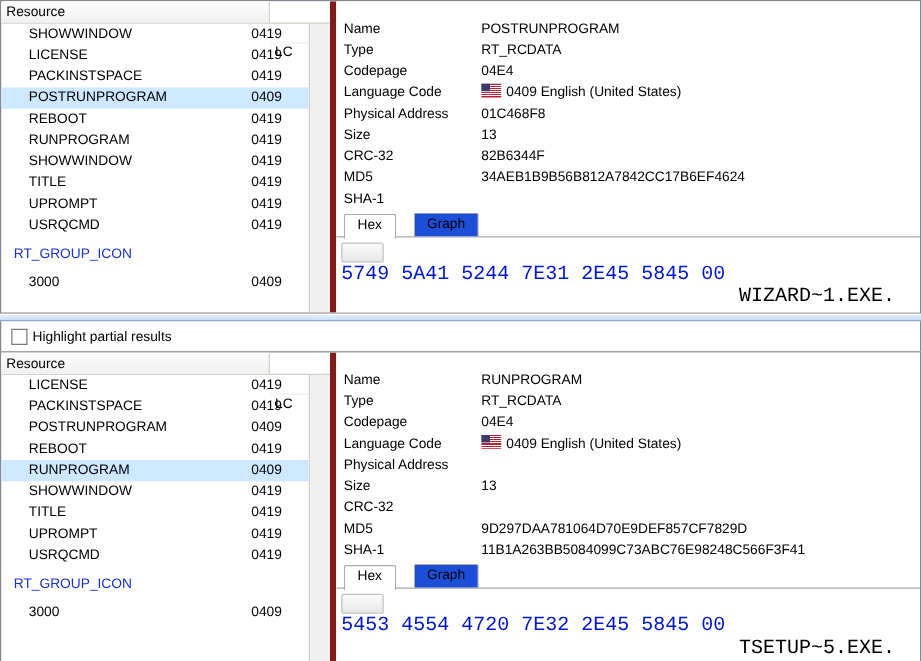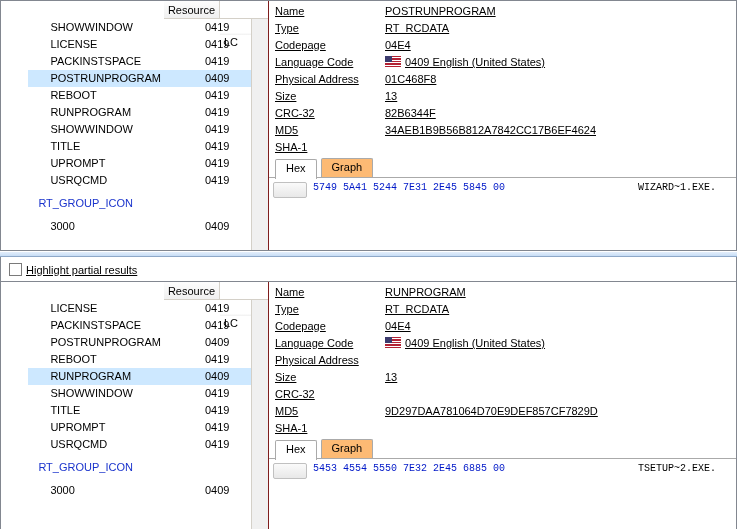--- a/index.html
+++ b/index.html
@@ -14,25 +14,24 @@
   }
   .pane {
     border: 1px solid #828790;
     background: #fff;
     display: flex;
     flex-direction: row;
     overflow: hidden;
   }
   .left-col {
     width: 268px;
-    border-right: 1px solid #7f1d1d;
+    border-right: 5px solid #7f1d1d;
     display: flex;
     flex-direction: column;
     overflow: hidden;
-    align-items: flex-end;
   }
   .tree-header {
     display: flex;
     background: #fff;
     border-bottom: 1px solid #d4d0c8;
     height: 18px;
     line-height: 16px;
   }
   .th-res {
     flex: 1;
@@ -72,22 +71,21 @@
   .group-link { color: #1a33cc; padding-left: 10px; }
   .selected { background: #cde8ff; }
   .right-col {
     flex: 1;
     display: flex;
     flex-direction: column;
     overflow: hidden;
     background: #fff;
   }
   .prop-table {
-    padding: 2px 0 0 6px;
-    text-decoration: underline;
+    padding: 14px 0 0 6px;
   }
   .prow {
     display: flex;
     height: 17px;
     line-height: 17px;
   }
   .pkey {
     width: 110px;
     color: #000;
   }
@@ -114,43 +112,44 @@
     position: absolute;
     left: 0; top: 0;
     width: 7px; height: 6px;
     background: #3c3b6e;
   }
   .tabs {
     display: flex;
     padding: 2px 0 0 6px;
     border-bottom: 1px solid #aaa;
     height: 22px;
-    gap: 4px;
+    gap: 14px;
   }
   .tab {
     border: 1px solid #aaa;
     border-bottom: none;
     border-radius: 2px 2px 0 0;
     padding: 2px 10px 0 10px;
-    background: #fdba74;
+    background: #1d4ed8;
     height: 19px;
   }
   .tab.active {
     background: #fff;
     position: relative;
     top: 1px;
     height: 20px;
   }
   .hex-line {
     display: flex;
     font-family: "Courier New", monospace;
-    font-size: 10px;
+    font-size: 16px;
     padding: 4px 0 4px 4px;
     overflow: hidden;
     white-space: nowrap;
+    flex-direction: column;
   }
   .hex-badge {
     display: inline-block;
     width: 34px;
     height: 16px;
     border: 1px solid #c0c0c0;
     background: linear-gradient(#fafafa,#e8e8e8);
     border-radius: 2px;
     margin-right: 6px;
     color: #ccc;
@@ -295,21 +294,21 @@
     <div class="hex-line">
       <span class="hex-badge"></span>
       <span class="hex-bytes">5749 5A41 5244 7E31 2E45 5845 00</span>
       <span class="hex-ascii">WIZARD~1.EXE.</span>
     </div>
   </div>
 </div>
 
 <div class="divider"></div>
 
-<div style="border:1px solid #828790;border-top:none;border-bottom:none;text-decoration:underline;">
+<div style="border:1px solid #828790;border-top:none;border-bottom:none;">
   <div class="checkbox-row">
     <span class="chk"></span>
     <span>Highlight partial results</span>
   </div>
 </div>
 
 <div id="pane2" class="pane">
   <div class="left-col">
     <div class="tree-header">
       <div class="th-res">Resource</div>
@@ -393,25 +392,26 @@
         </div>
       <div class="prow">
           <span class="pkey">CRC-32</span>
         </div>
       <div class="prow">
           <span class="pkey">MD5</span>
           <span class="pval">9D297DAA781064D70E9DEF857CF7829D</span>
         </div>
       <div class="prow">
           <span class="pkey">SHA-1</span>
+          <span class="pval">11B1A263BB5084099C73ABC76E98248C566F3F41</span>
         </div>
     </div>
     <div class="tabs">
       <div class="tab active">Hex</div>
       <div class="tab">Graph</div>
     </div>
     <div class="hex-line">
       <span class="hex-badge"></span>
-      <span class="hex-bytes">5453 4554 5550 7E32 2E45 6885 00</span>
-      <span class="hex-ascii">TSETUP~2.EXE.</span>
+      <span class="hex-bytes">5453 4554 4720 7E32 2E45 5845 00</span>
+      <span class="hex-ascii">TSETUP~5.EXE.</span>
     </div>
   </div>
 </div>
 
 </body></html>

